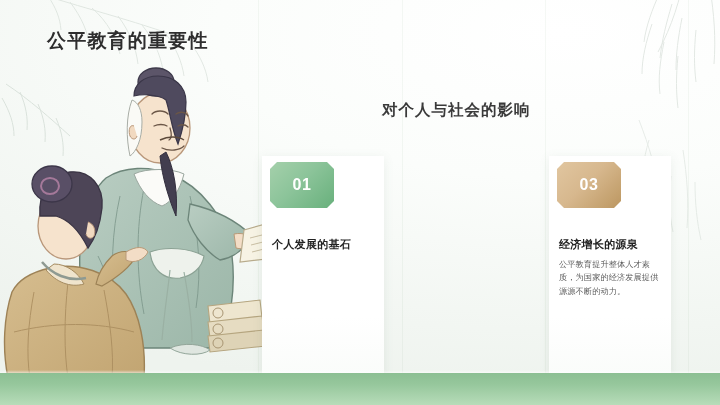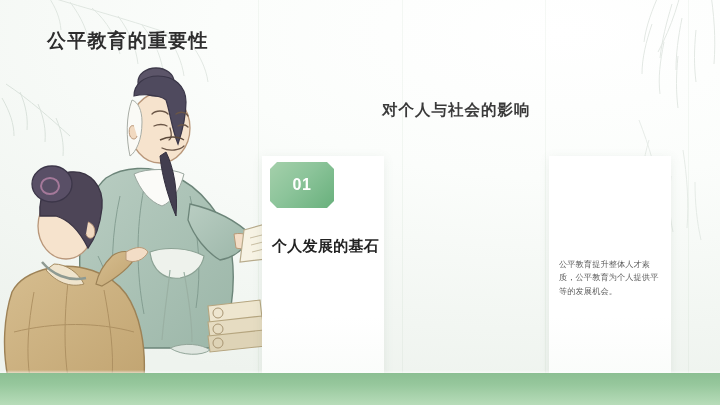--- a/index.html
+++ b/index.html
@@ -73,21 +73,21 @@
     display:flex; align-items:center; justify-content:center;
     letter-spacing:.5px;
     clip-path:polygon(7px 0,57px 0,64px 7px,64px 39px,57px 46px,7px 46px,0 39px,0 7px);
   }
   #badge-1 { background:linear-gradient(135deg,#a5d0ab 0%,#8cc49a 45%,#68b07c 100%); }
   #badge-2 { background:linear-gradient(135deg,#bed2e8 0%,#a8c2de 45%,#7d9fc6 100%); }
   #badge-3 { background:linear-gradient(135deg,#e1c6a0 0%,#d7b88e 45%,#bc9761 100%); }
 
   .card-title {
     position:absolute; left:10px; top:81px;
-    font-size:15px; font-weight:bold; color:#222;
+    font-size:11px; font-weight:bold; color:#222;
     letter-spacing:.3px;
   }
   .card-desc {
     position:absolute; left:10px; top:102px; right:8px;
     font-size:8.2px; color:#5d5d5d; line-height:1.62;
     letter-spacing:.1px;
   }
 </style>
 </head>
 <body>
@@ -262,19 +262,21 @@
     </svg>
   </div>
 
   <div class="card" id="card-1">
     <div class="badge" id="badge-1">01</div>
     <div class="card-title">个人发展的基石</div>
   </div>
 
 
   <div class="card" id="card-3">
-    <div class="card-desc">公平教育提升整体人才素质，公平教育为个人提供平等的发展机会。</div>
+    <div class="badge" id="badge-3">03</div>
+    <div class="card-title">经济增长的源泉</div>
+    <div class="card-desc">公平教育提升整体人才素质，为国家的经济发展提供源源不断的动力。</div>
   </div>
 
   <div id="bottom-band-hi"></div>
   <div id="bottom-band"></div>
 
 </div>
 
 </body></html>

